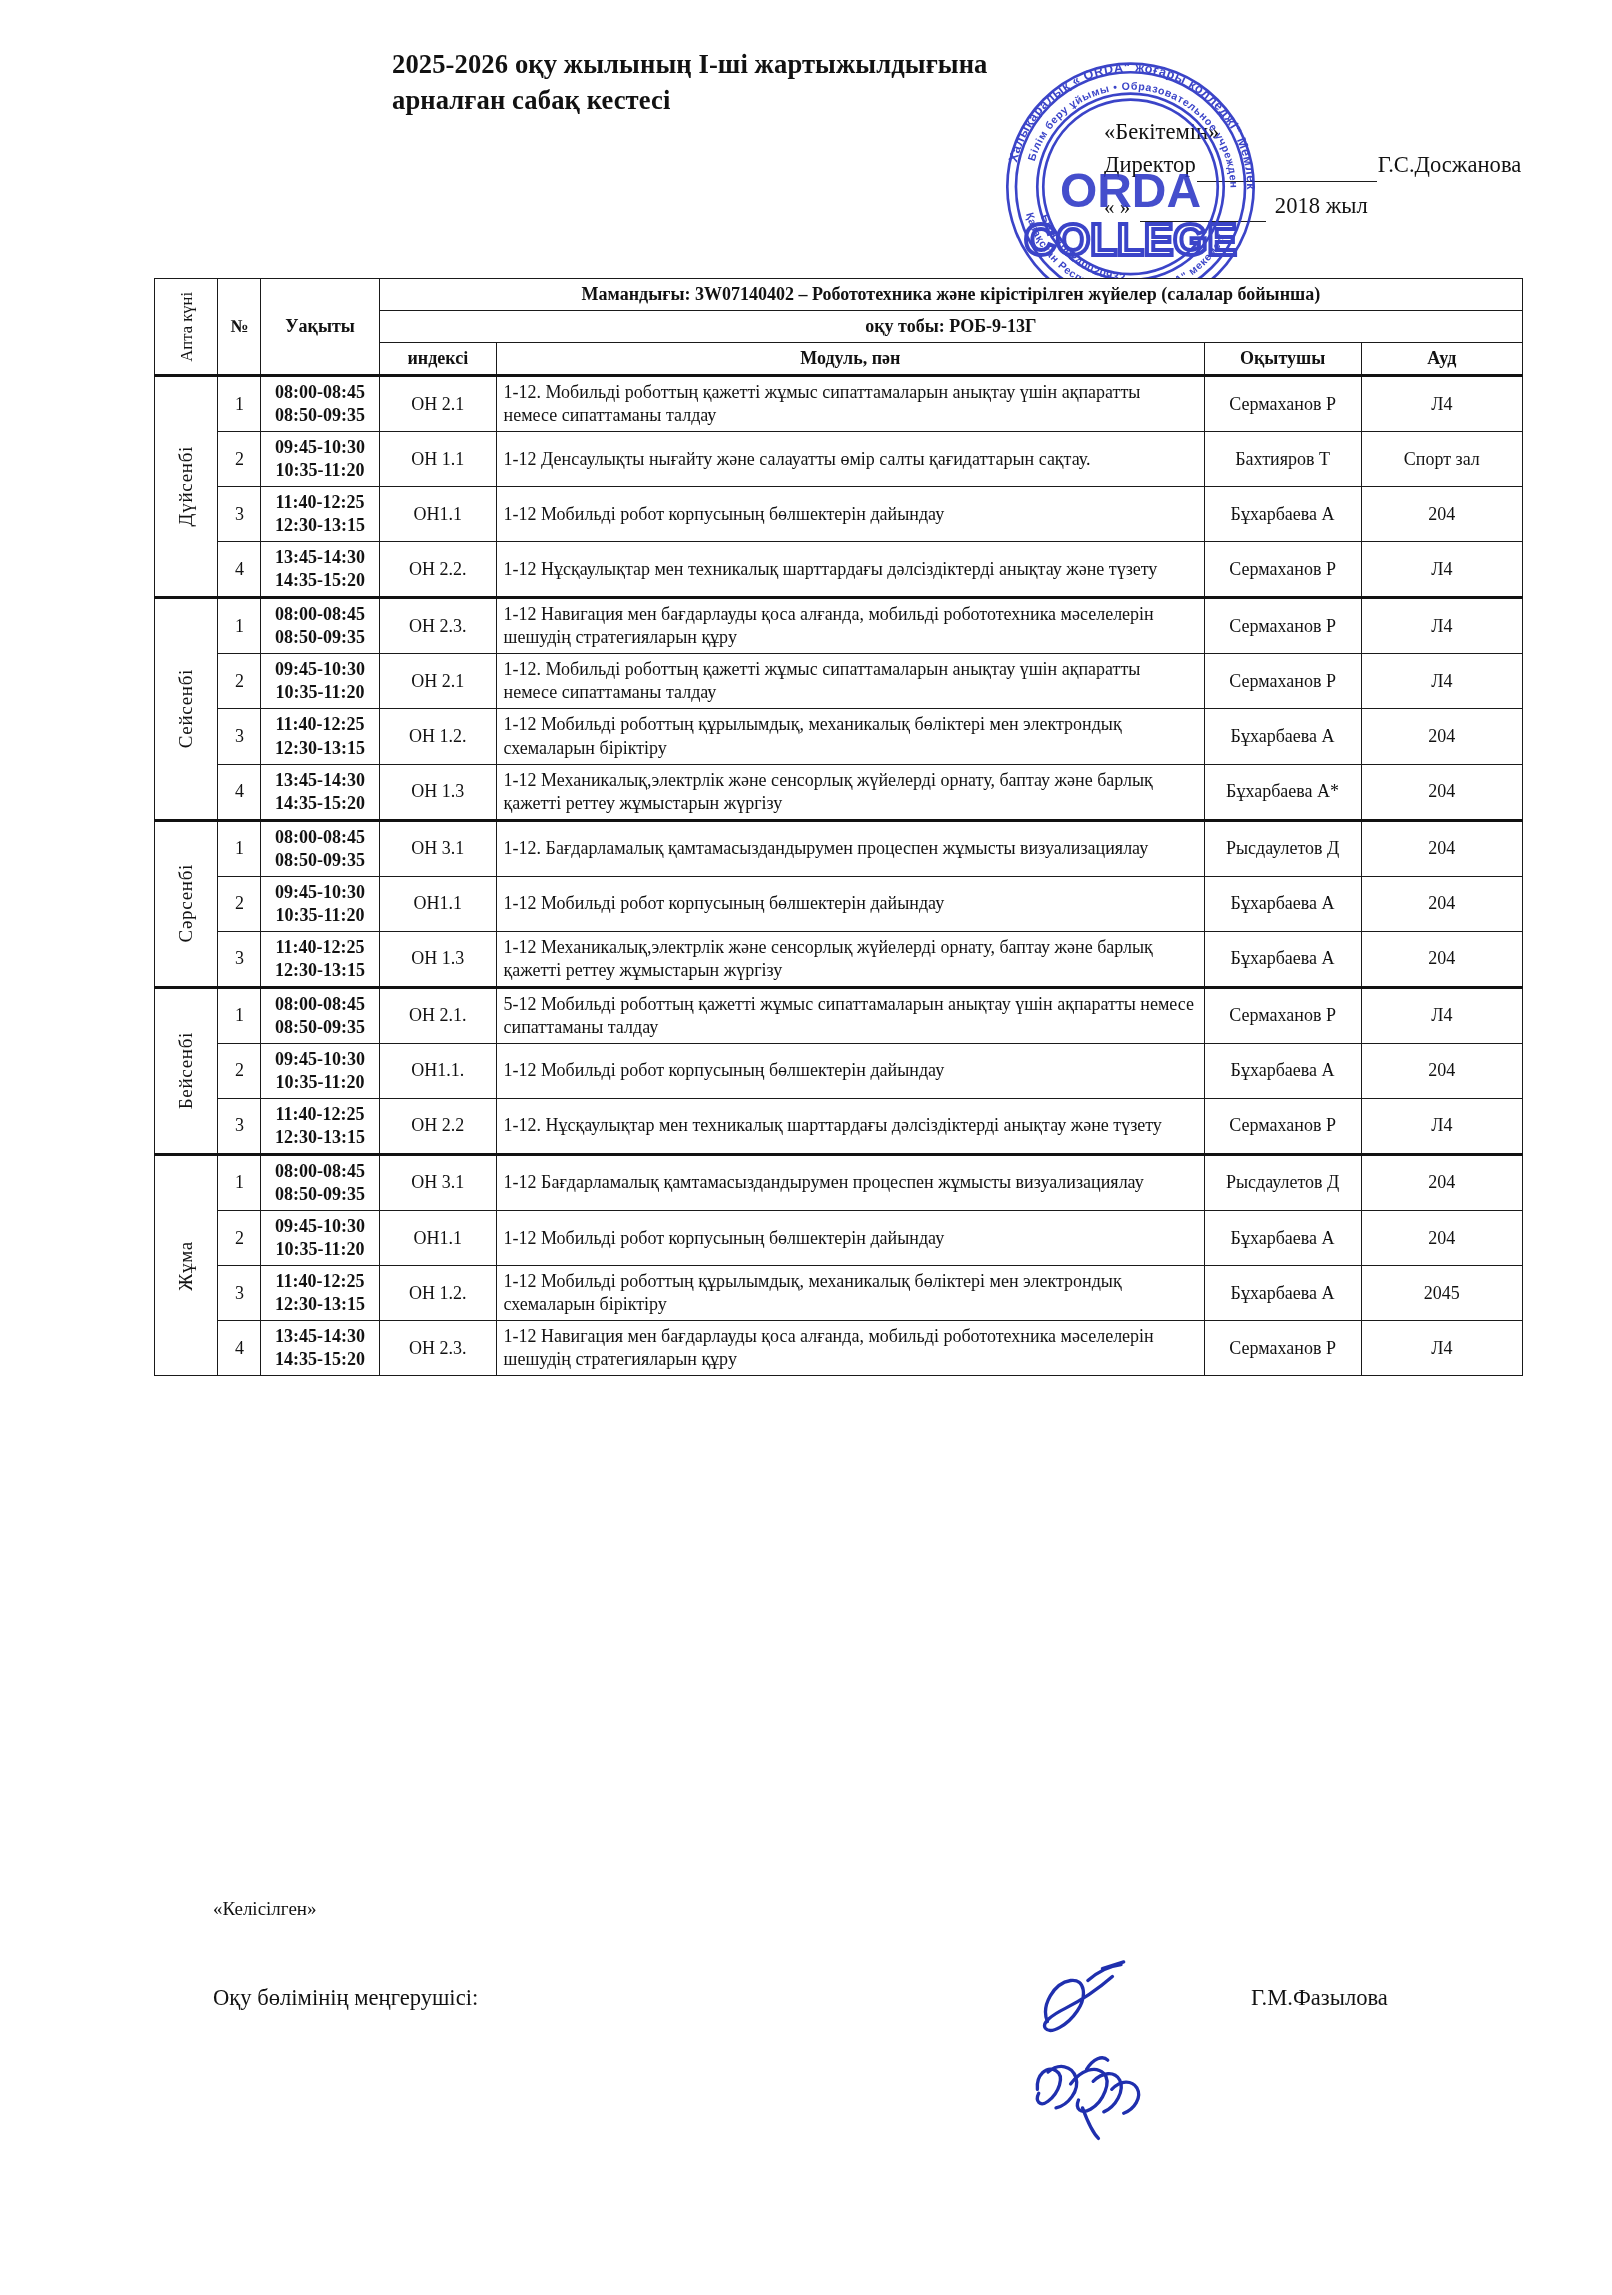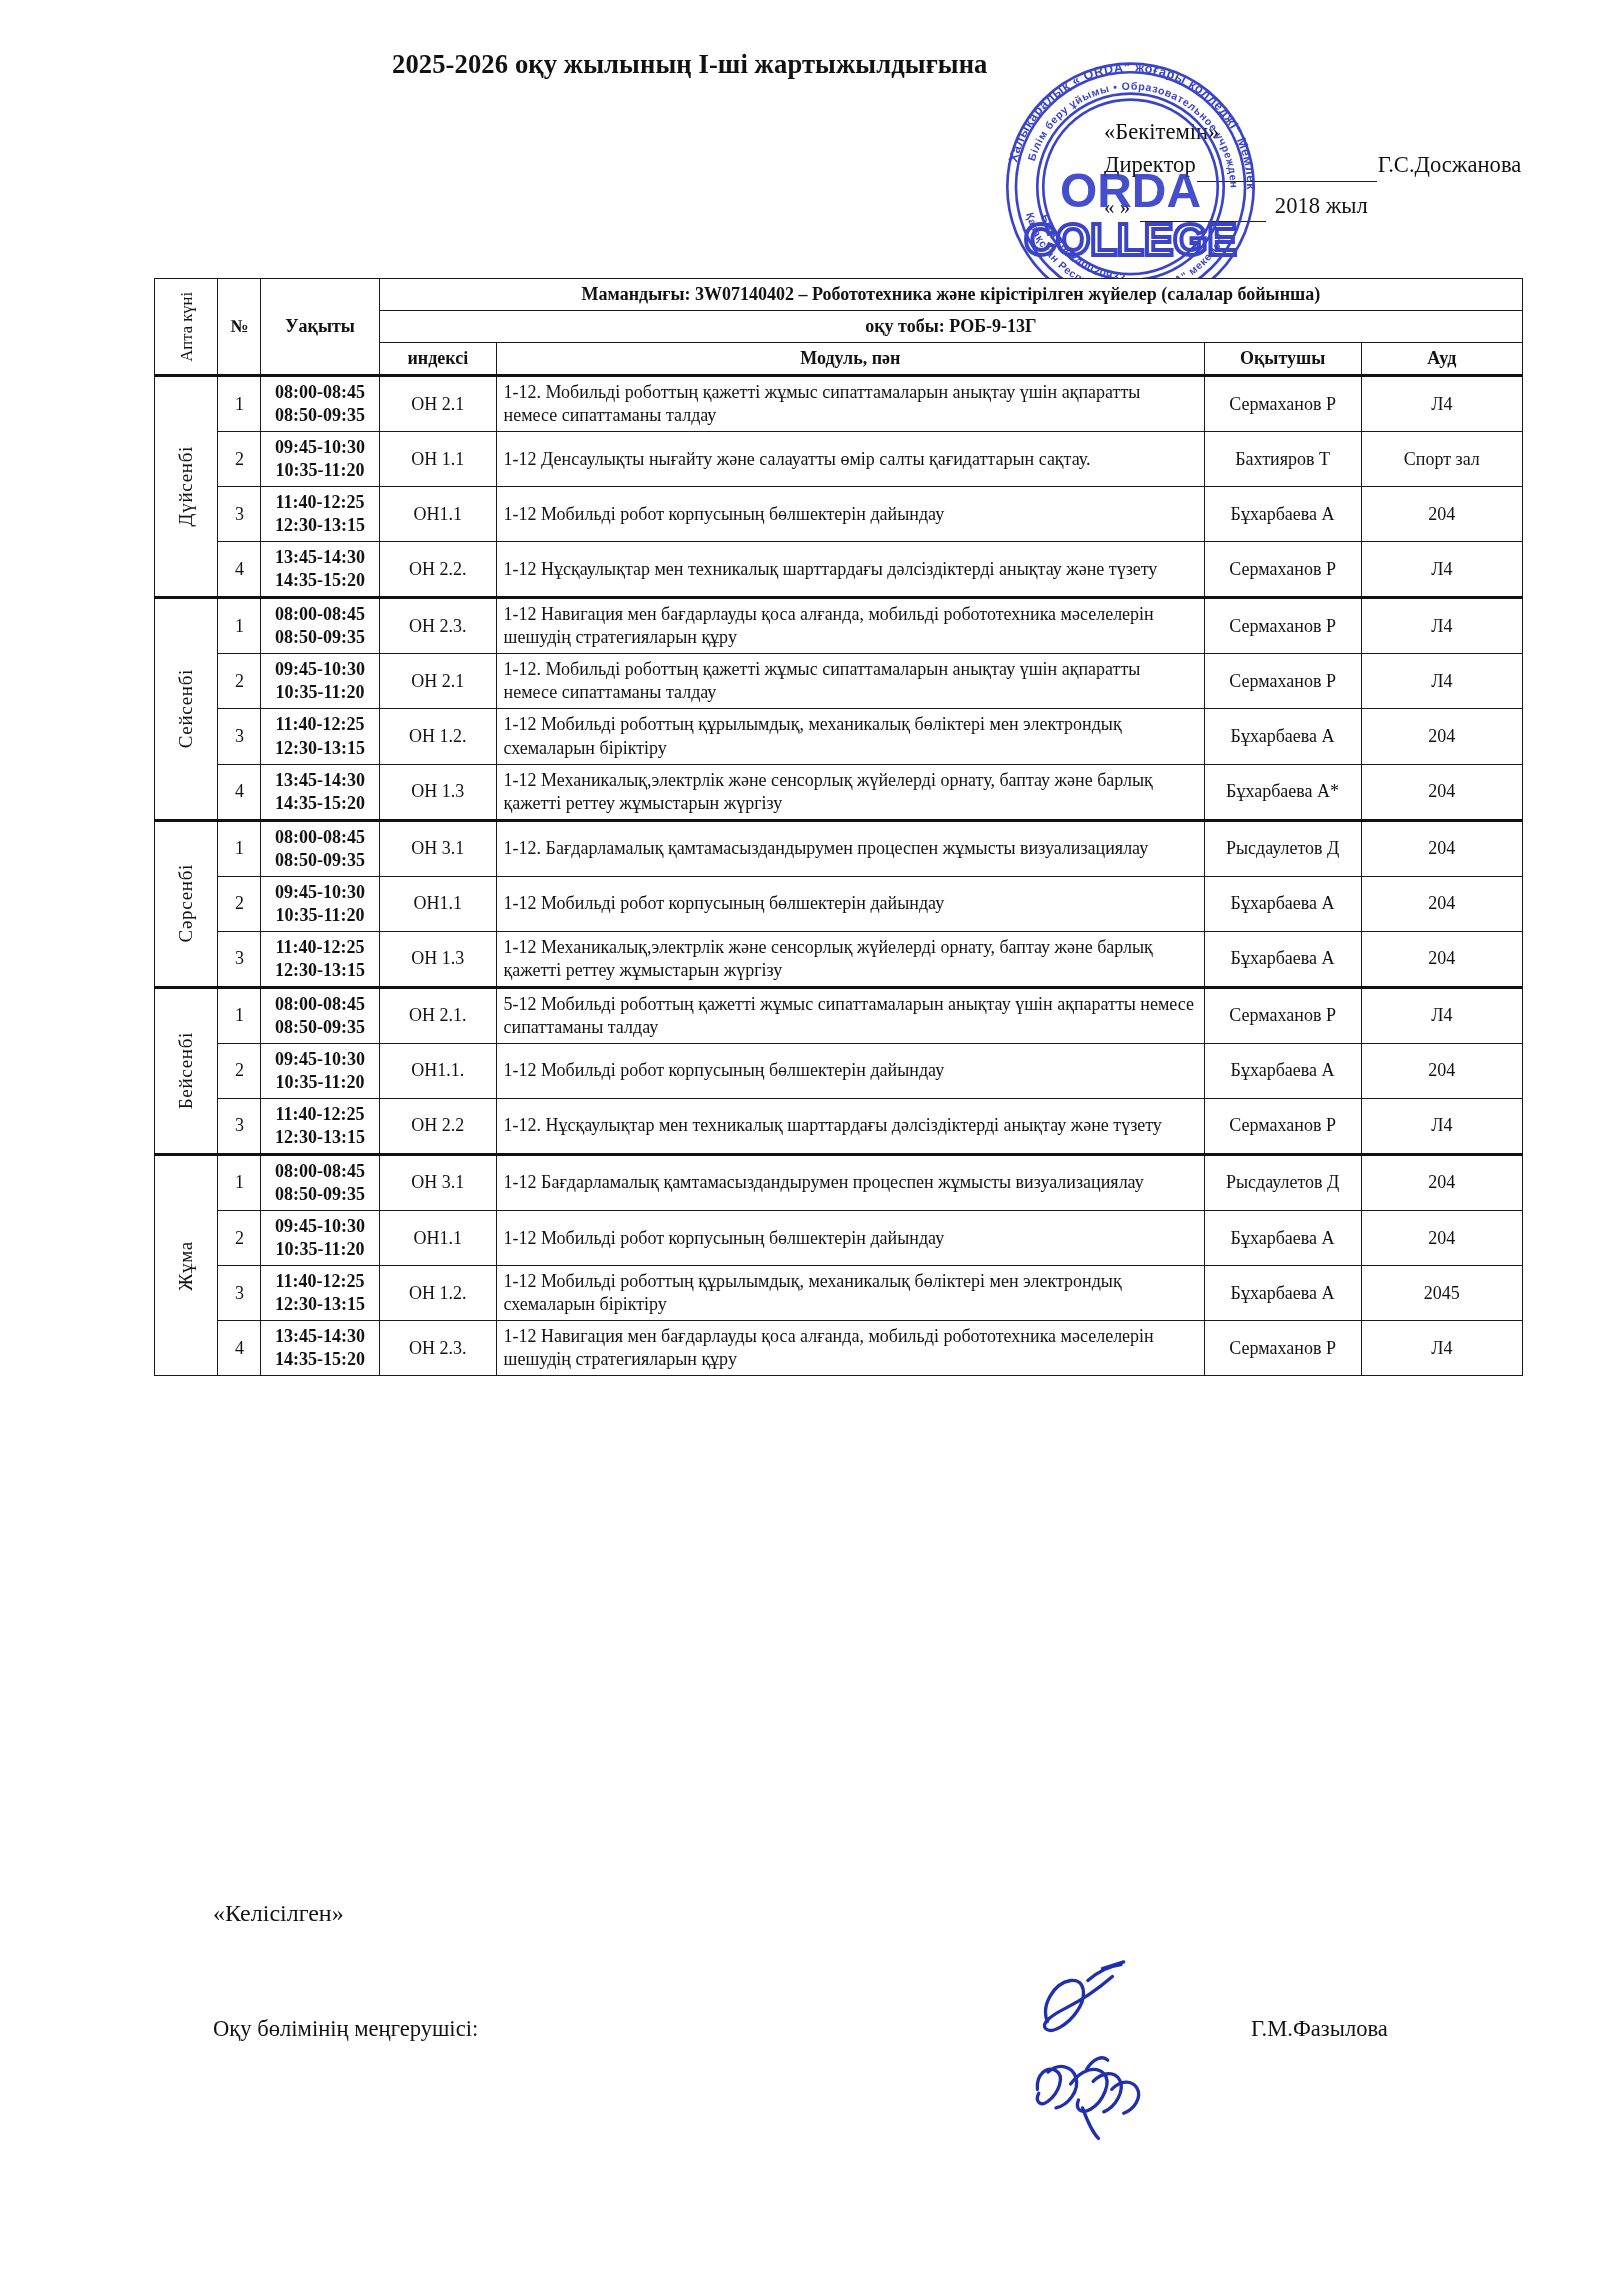--- a/index.html
+++ b/index.html
@@ -119,21 +119,21 @@
   td.roomcell{text-align:center; font-size:18.6px;}
   tr.daystart > td, tr.daystart > th{border-top:3.3px solid #111;}
 
   
   .footer{
     position:absolute;
     left:213px; top:1895px; width:1330px;
     font-size:22.6px;
     line-height:1.5;
   }
-  .foot-agreed{font-size:24px; margin-bottom:81px;}
+  .foot-agreed{font-size:19px; margin-bottom:57px;}
   .foot-row{
     display:flex; align-items:baseline;
     margin-bottom:6.6px;
   }
   .foot-label{width:745px;}
   .foot-gap{width:293px;}
   .foot-name{white-space:nowrap;}
   .sig{
     position:absolute;
     left:1024px; top:1942px;
@@ -144,20 +144,21 @@
 </style>
 </head>
 <body>
 
 <div class="page">
 
   <div class="header">
 
     <div class="doc-title">
       <div>2025-2026 оқу жылының I-ші  жартыжылдығына</div>
+      <div>арналған сабақ кестесі</div>
     </div>
 
     <div class="approve-block">
       <div class="ln">«Бекітемін»</div>
       <div class="ap-row">
         <span>Директор</span>
         <span class="ap-line"></span>
         <span class="ap-name">Г.С.Досжанова</span>
       </div>
       <div class="ap-row2">

